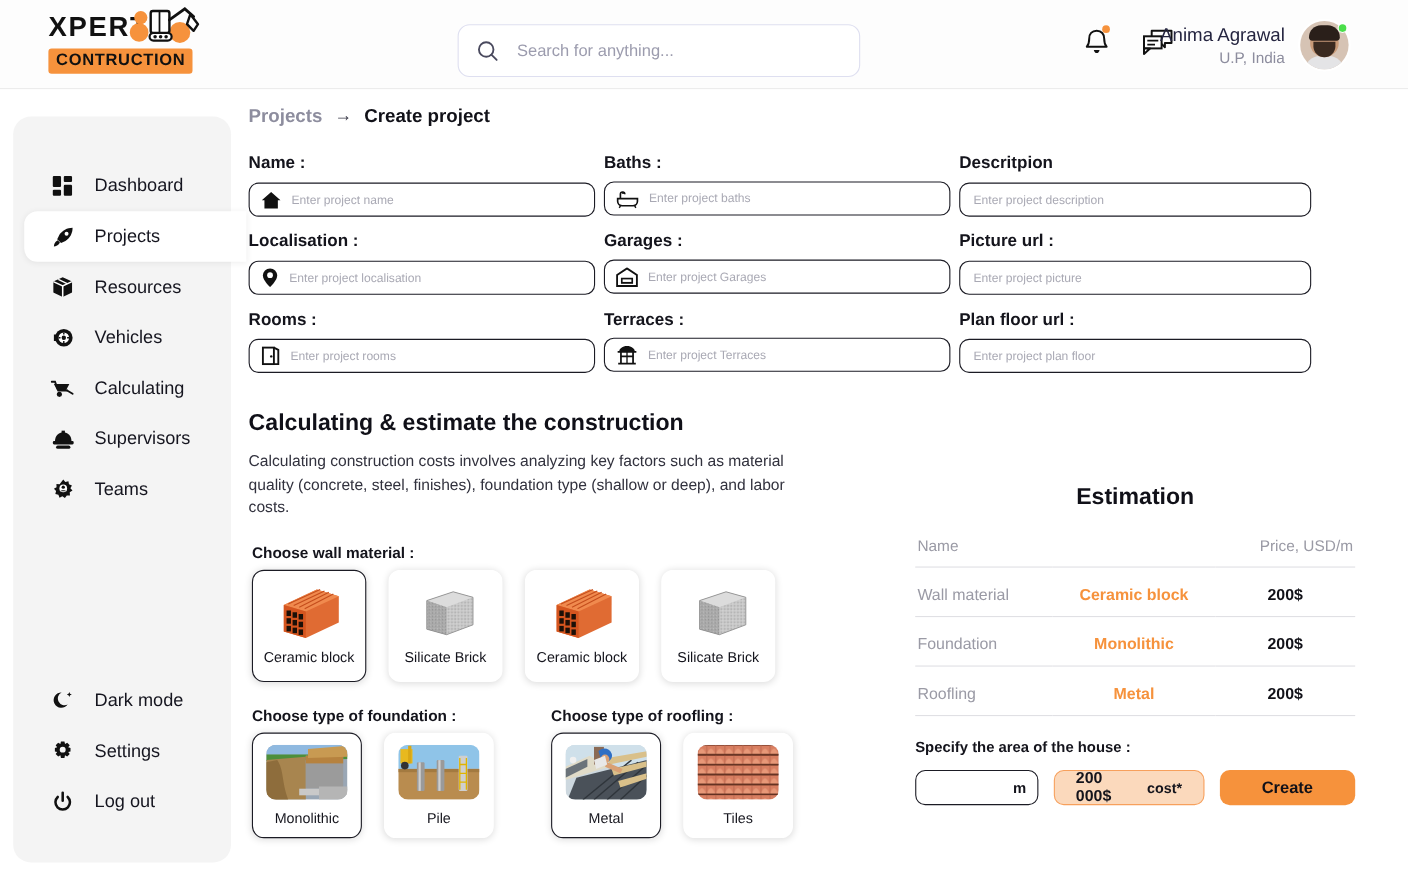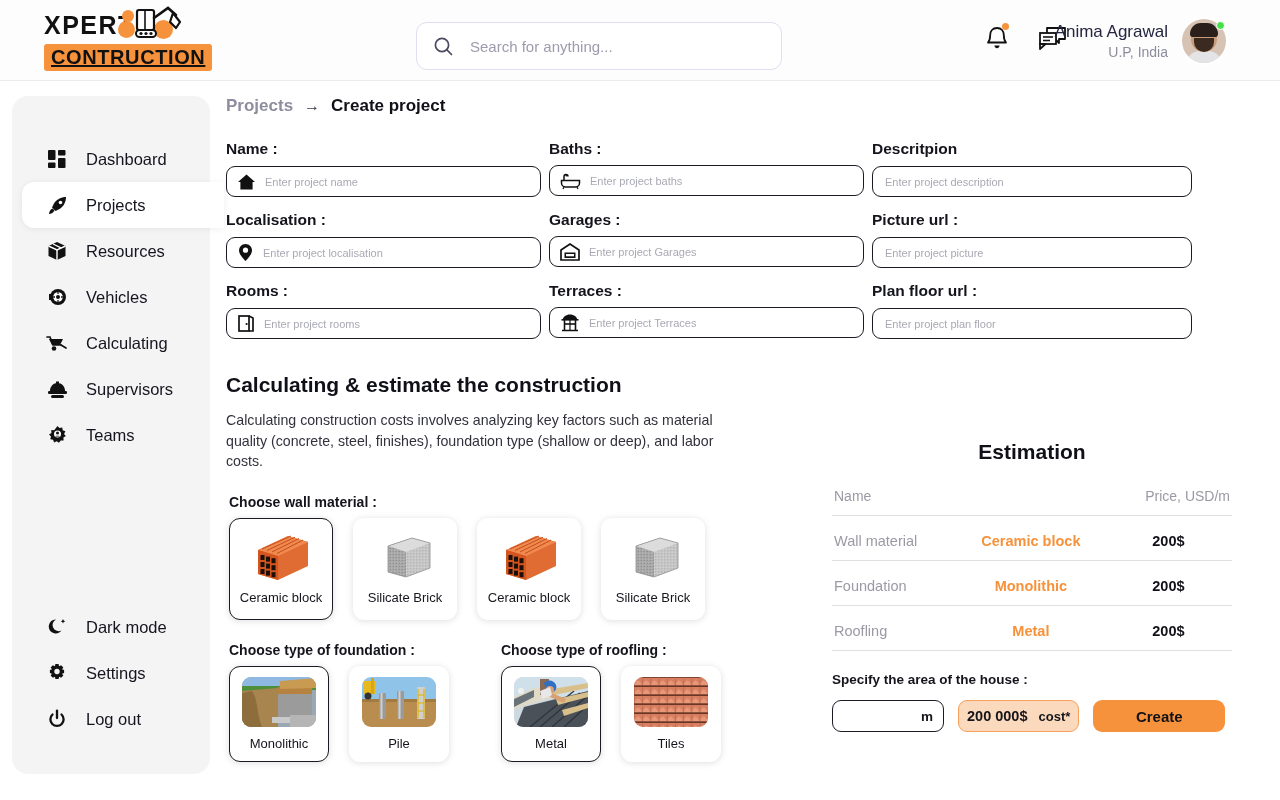--- a/index.html
+++ b/index.html
@@ -44,22 +44,22 @@
   }
   .logo-excav { position: absolute; left: 88px; top: -2px; }
   .logo-bottom {
     margin-top: 2px;
     background: #f6923c;
     border-radius: 3px;
     padding: 2px 7px 3px 7px;
     display: inline-block;
   }
   .logo-contruction {
-    font-size: 20px; font-weight: 800; letter-spacing: 0.6px;
-    color: #111; line-height: 1.1; text-decoration: underline;
+    font-size: 15px; font-weight: 800; letter-spacing: 0.6px;
+    color: #111; line-height: 1.1;
   }
 
   .searchbar {
     position: absolute; left: 416px; top: 22px;
     width: 366px; height: 48px;
     border: 1px solid #dedff0;
     border-radius: 11px;
     background: #fff;
     display: flex; align-items: center;
   }
@@ -119,21 +119,21 @@
     background: #e4e4e6;
   }
   .avatar-status {
     position: absolute; right: 1px; top: 2px;
     width: 9px; height: 9px; border-radius: 50%;
     background: #4ade4a; border: 1.5px solid #fff;
   }
 
   
   .sidebar {
-    position: absolute; left: 12px; top: 96px;
+    position: absolute; left: 12px; top: 106px;
     width: 198px; height: 678px;
     background: #f4f4f4;
     border-radius: 16px;
   }
   .nav-list { position: absolute; top: 40px; left: 0; width: 198px; }
   .nav-item {
     display: flex; align-items: center; gap: 18px;
     height: 46px; padding-left: 24px;
     margin: 0 0 0 10px;
     width: 202px;
@@ -286,21 +286,21 @@
     flex: 1; border: 0; outline: none; background: transparent;
     font-size: 14px; font-family: "Liberation Sans", sans-serif;
     min-width: 0;
   }
   .area-unit { font-size: 13.5px; font-weight: 700; color: #14141c; }
   .cost-chip {
     height: 32px; background: #fbd9bc;
     border: 1.4px solid #f7a05c;
     border-radius: 9px;
     display: flex; align-items: center; gap: 11px;
-    padding: 0 8px;
+    padding: 0 19px;
   }
   .cost-value { font-size: 14.5px; font-weight: 700; color: #14141c; }
   .cost-star { font-size: 13px; font-weight: 700; color: #14141c; }
   .create-btn {
     width: 132px; height: 32px;
     background: #f6923c; border: 0; border-radius: 9px;
     font-size: 15px; font-weight: 700; color: #111118;
     font-family: "Liberation Sans", sans-serif;
     cursor: pointer;
   }

